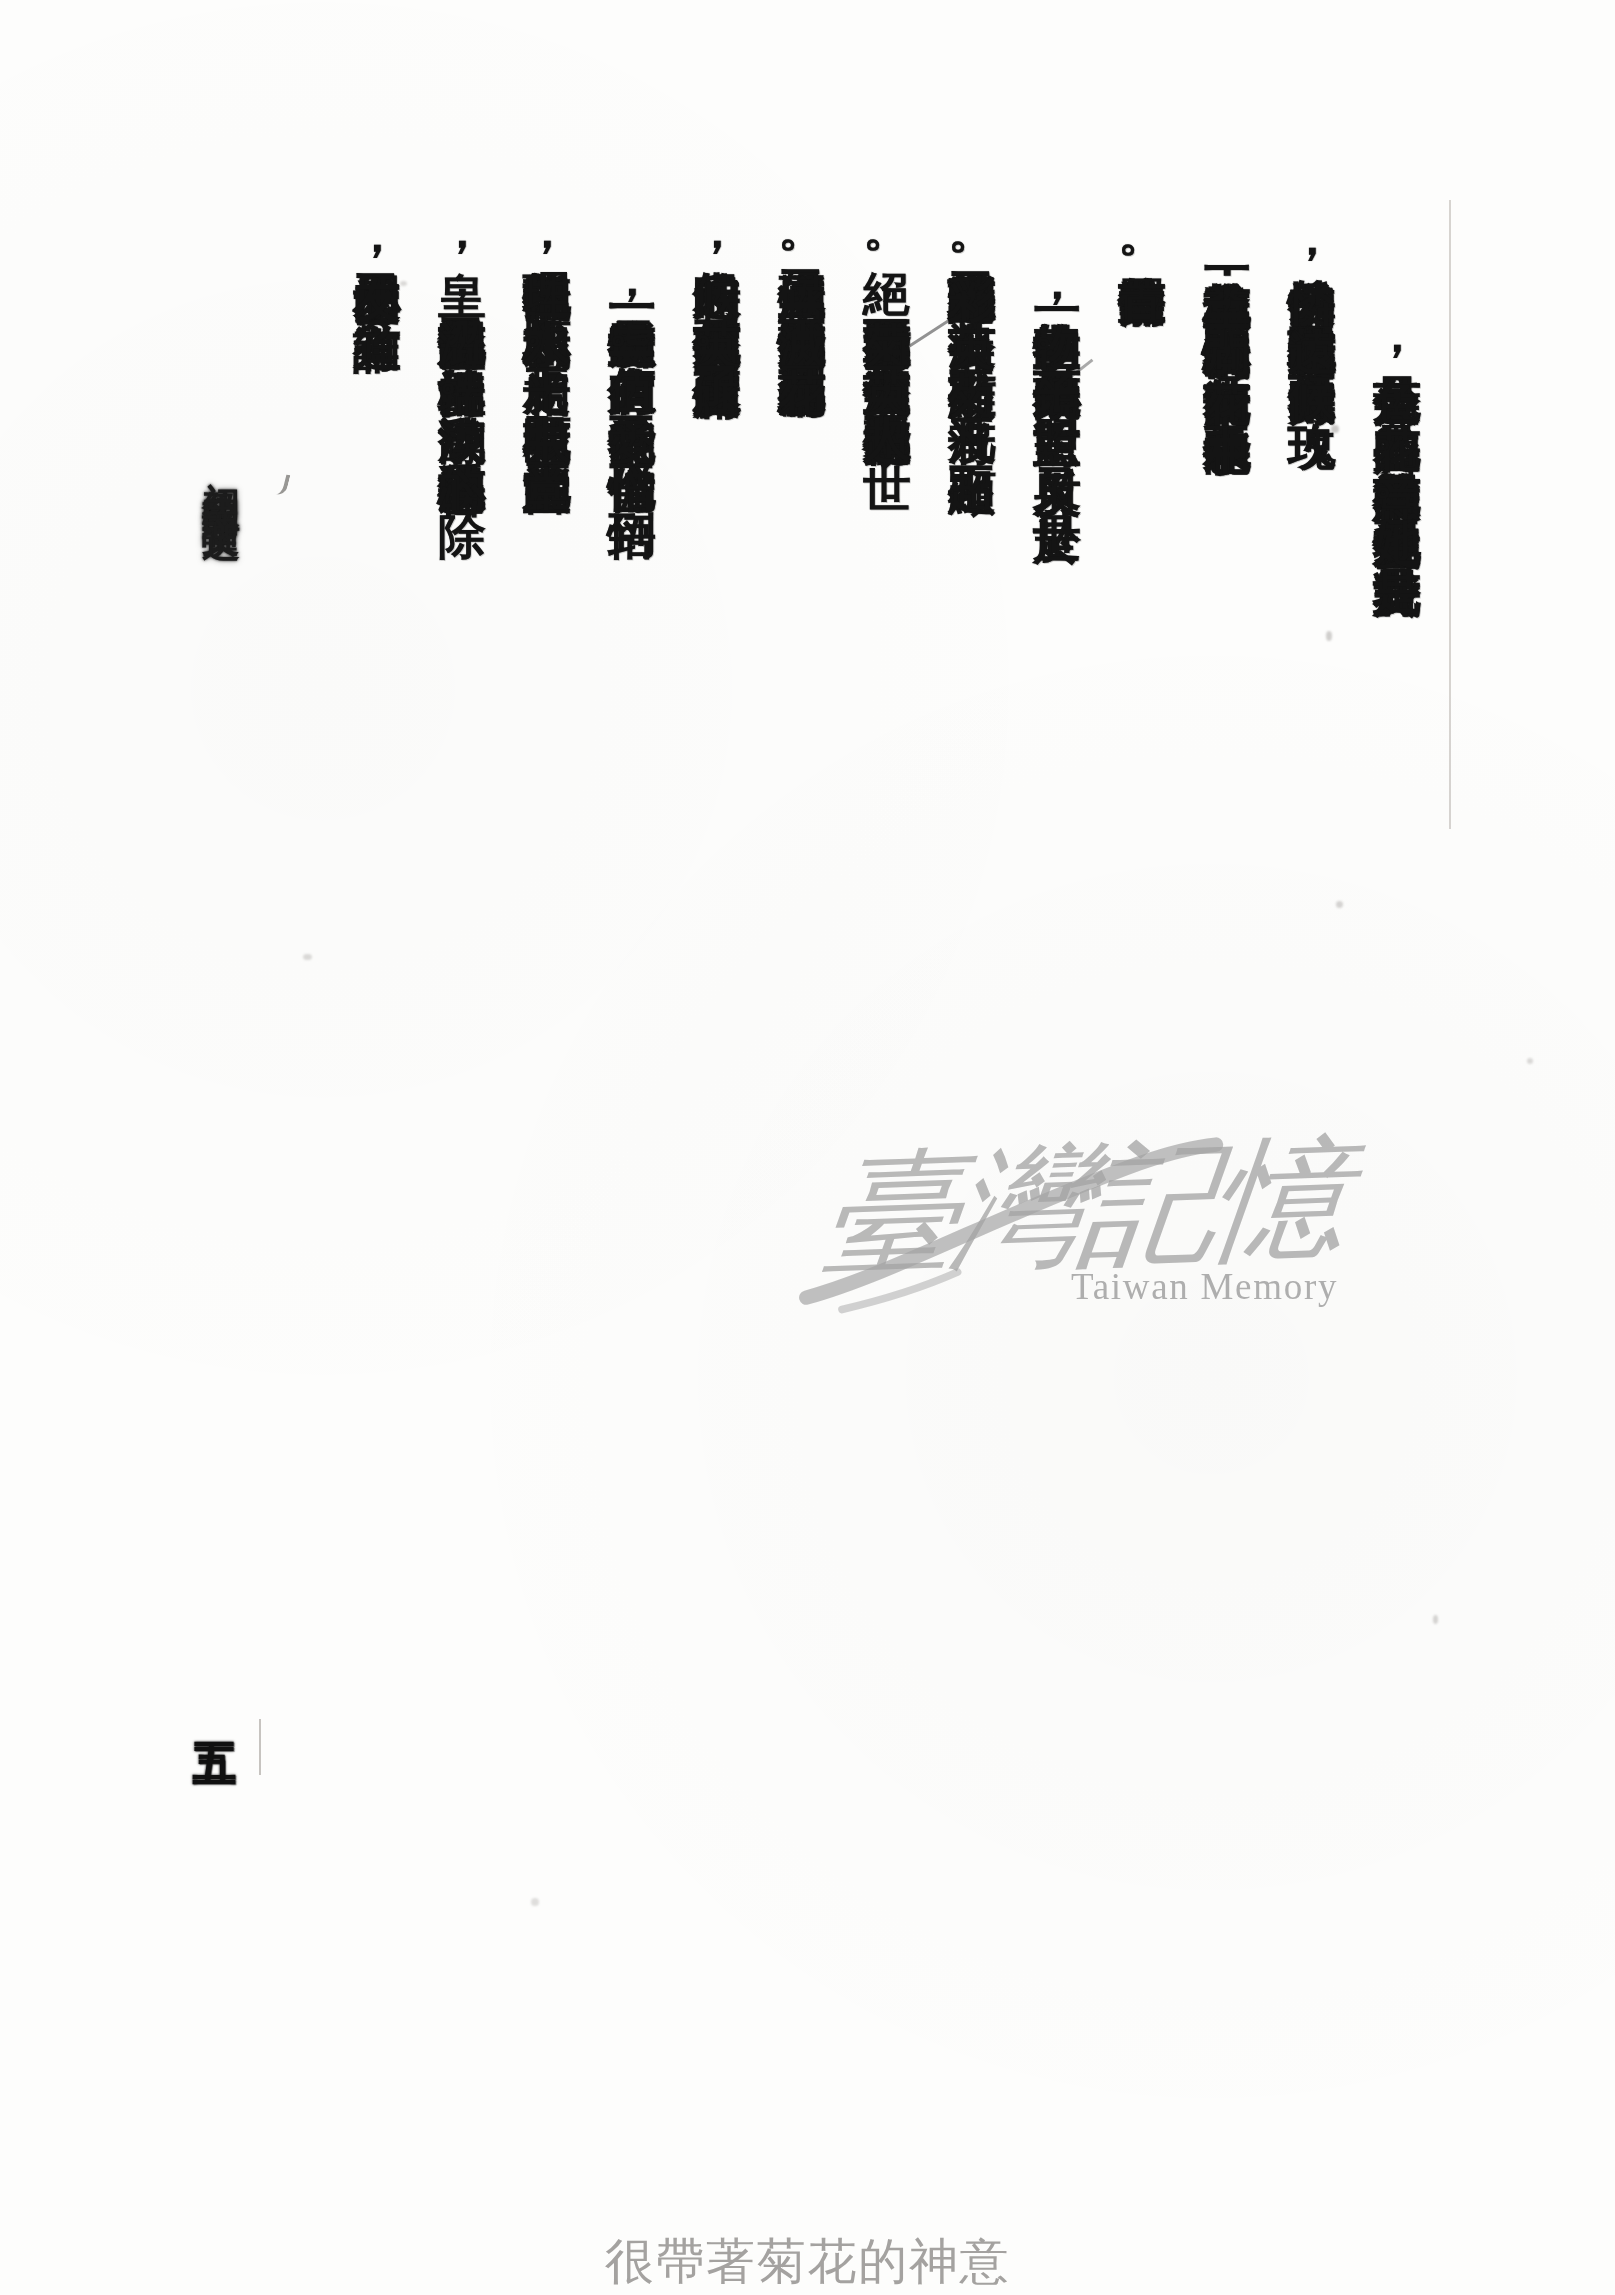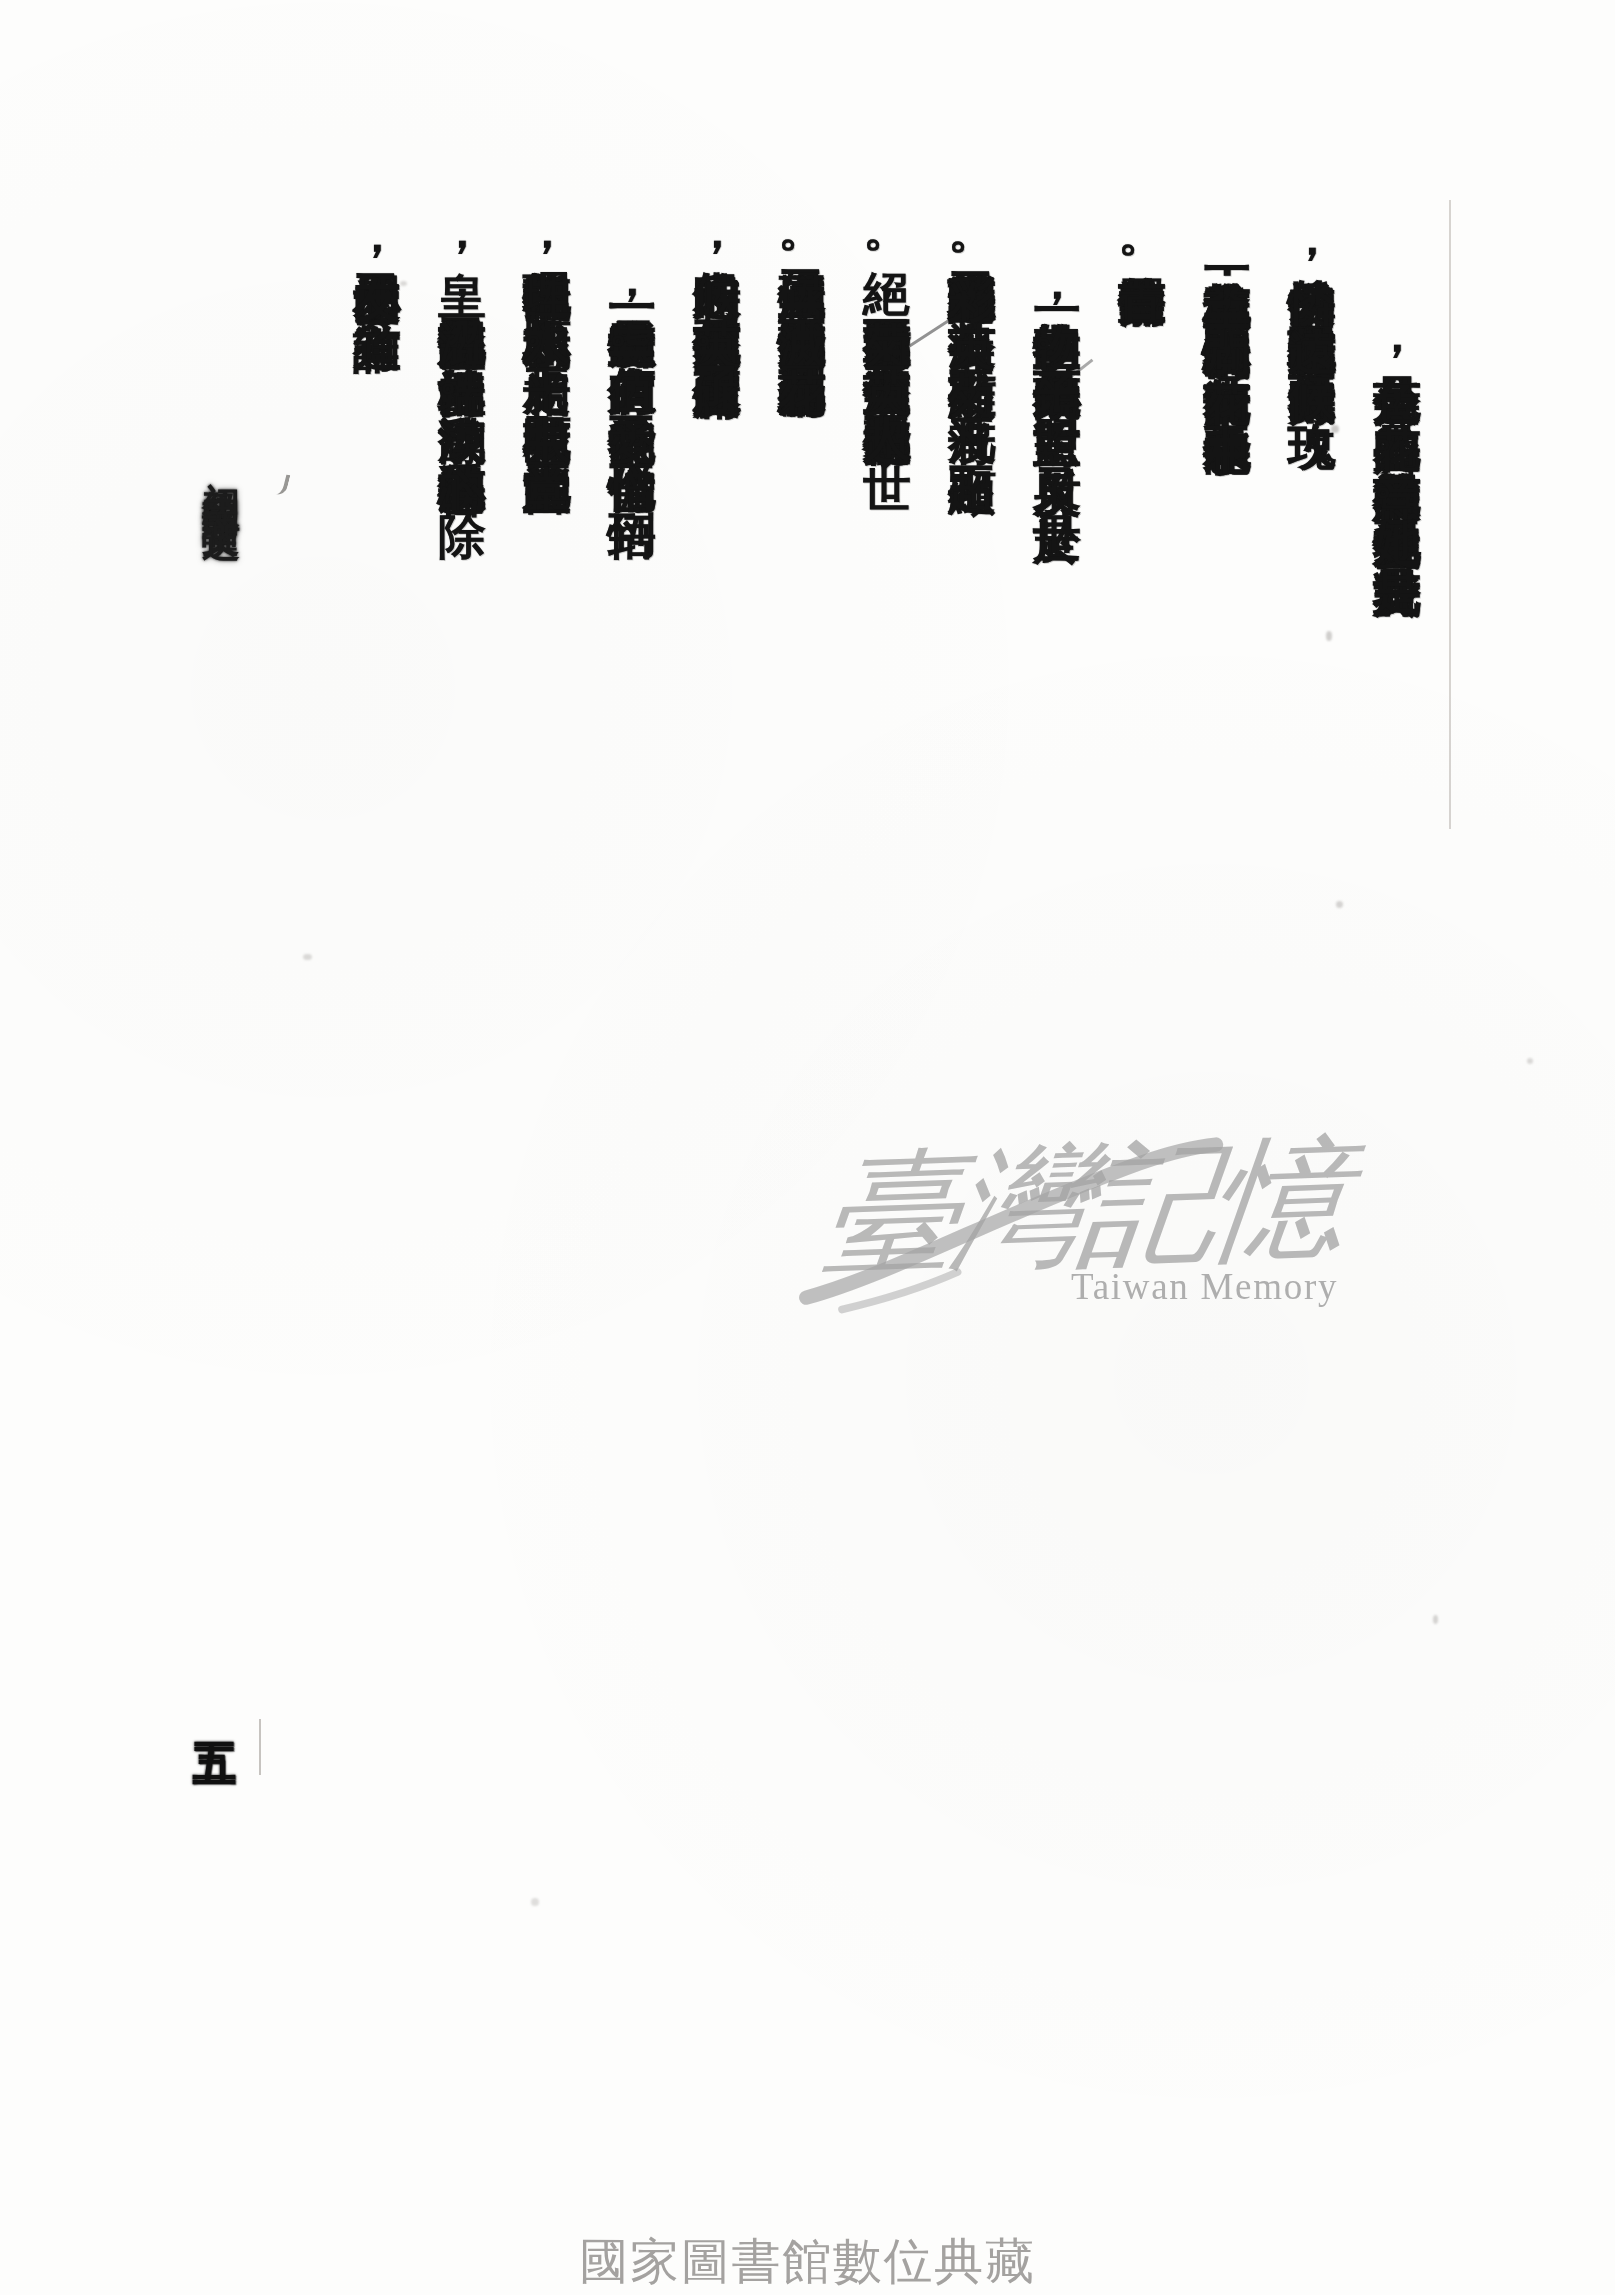--- a/index.html
+++ b/index.html
@@ -171,21 +171,21 @@
       <div class="col">萬物相襯托的理，我只願我心如水，處處相平。我願菊花在我眼中，消失了她的富麗堂</div>
       <div class="col">皇，蒲公英也解除了她的局促羞澀，博愛的極端，翻成淡漠。但這種普徧淡漠的心，除</div>
       <div class="col">了博愛的小朋友，有誰知道？</div>
     </div>
 
   <div id="side-title">初級國語文選</div>
 
   <div id="page-number">五五</div>
   <div id="page-number-line" class="artifact"></div>
 
-  <div id="footer-caption">國家圖書館數位典藏</div>
+  <div id="footer-caption">很帶著菊花的神意</div>
 
   <div id="edge-line" class="artifact"></div>
   <div id="scratch-1" class="artifact"></div>
   <div id="scratch-2" class="artifact"></div>
   <div id="scratch-3" class="artifact"></div>
   <div id="mark-comma" class="artifact"></div>
   <div id="speck-1" class="artifact speck"></div>
   <div id="speck-2" class="artifact speck"></div>
   <div id="speck-3" class="artifact speck"></div>
   <div id="speck-4" class="artifact speck"></div>

